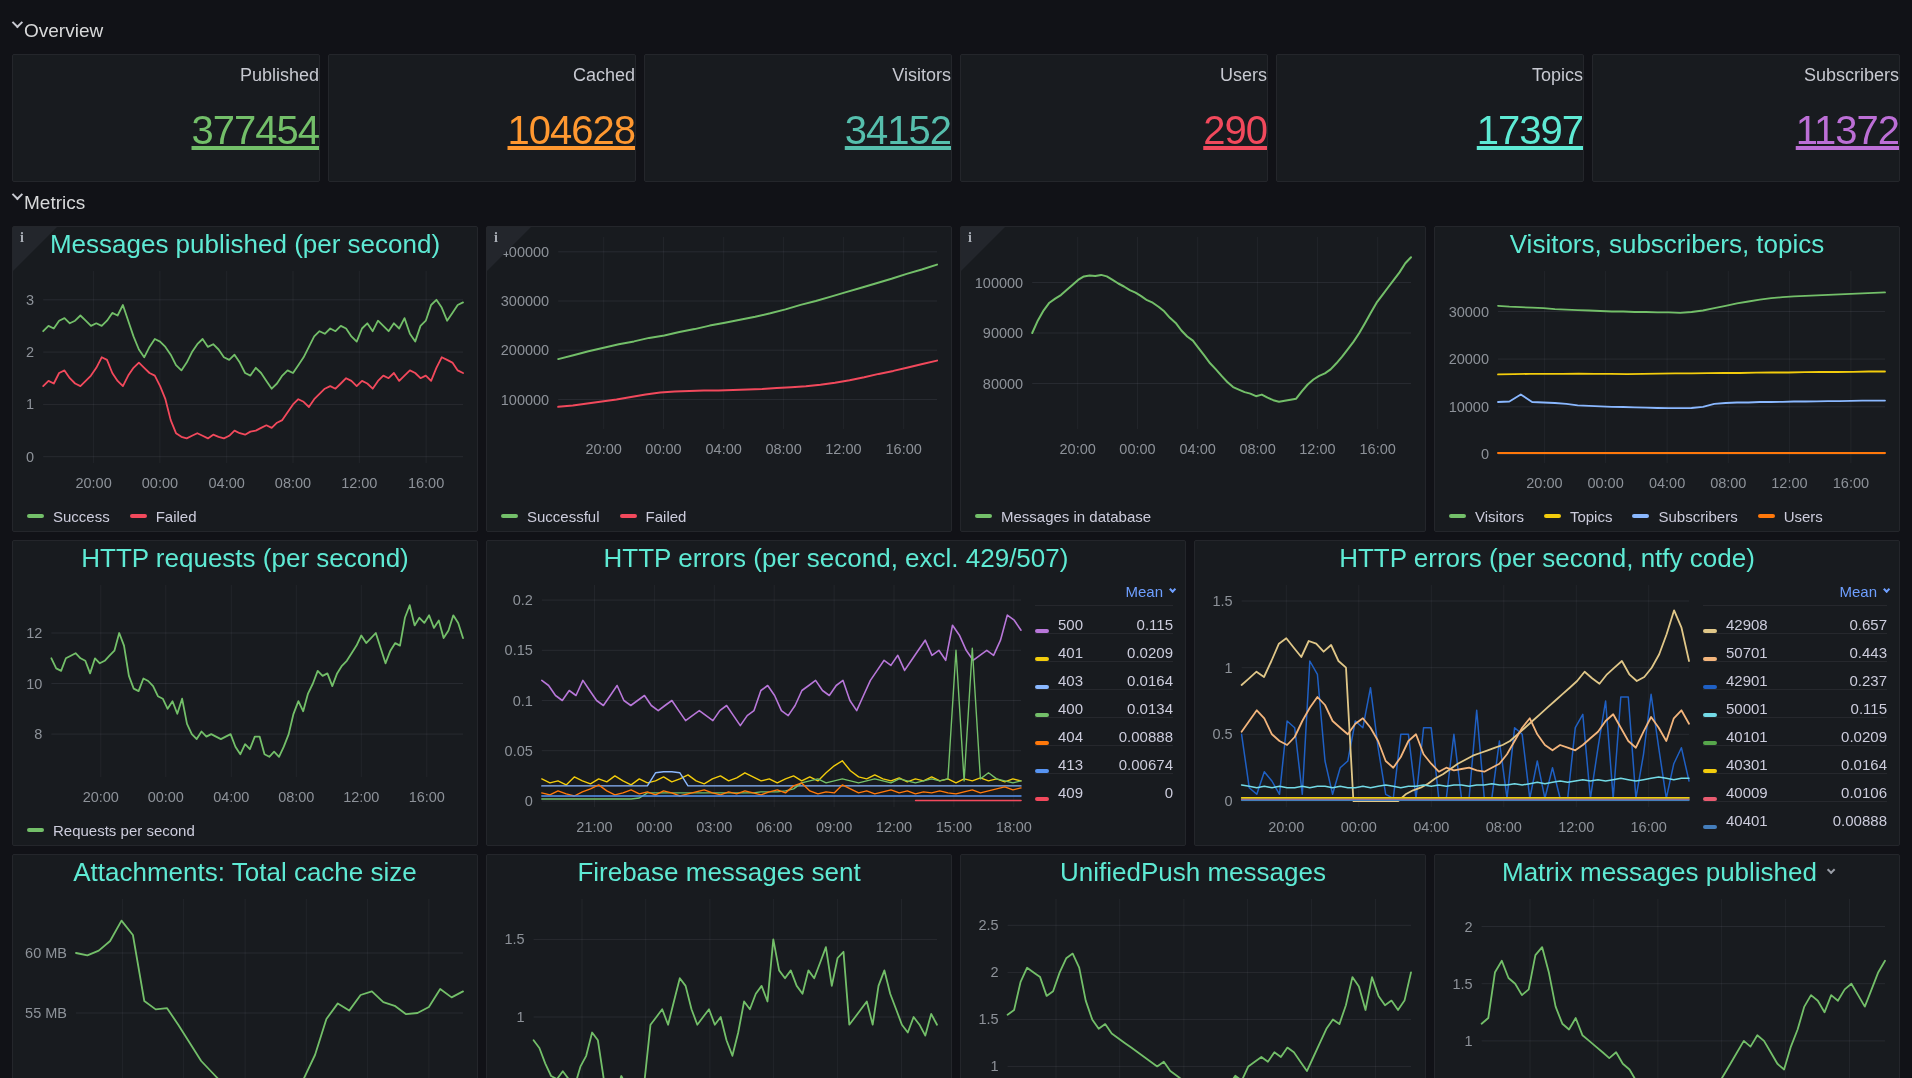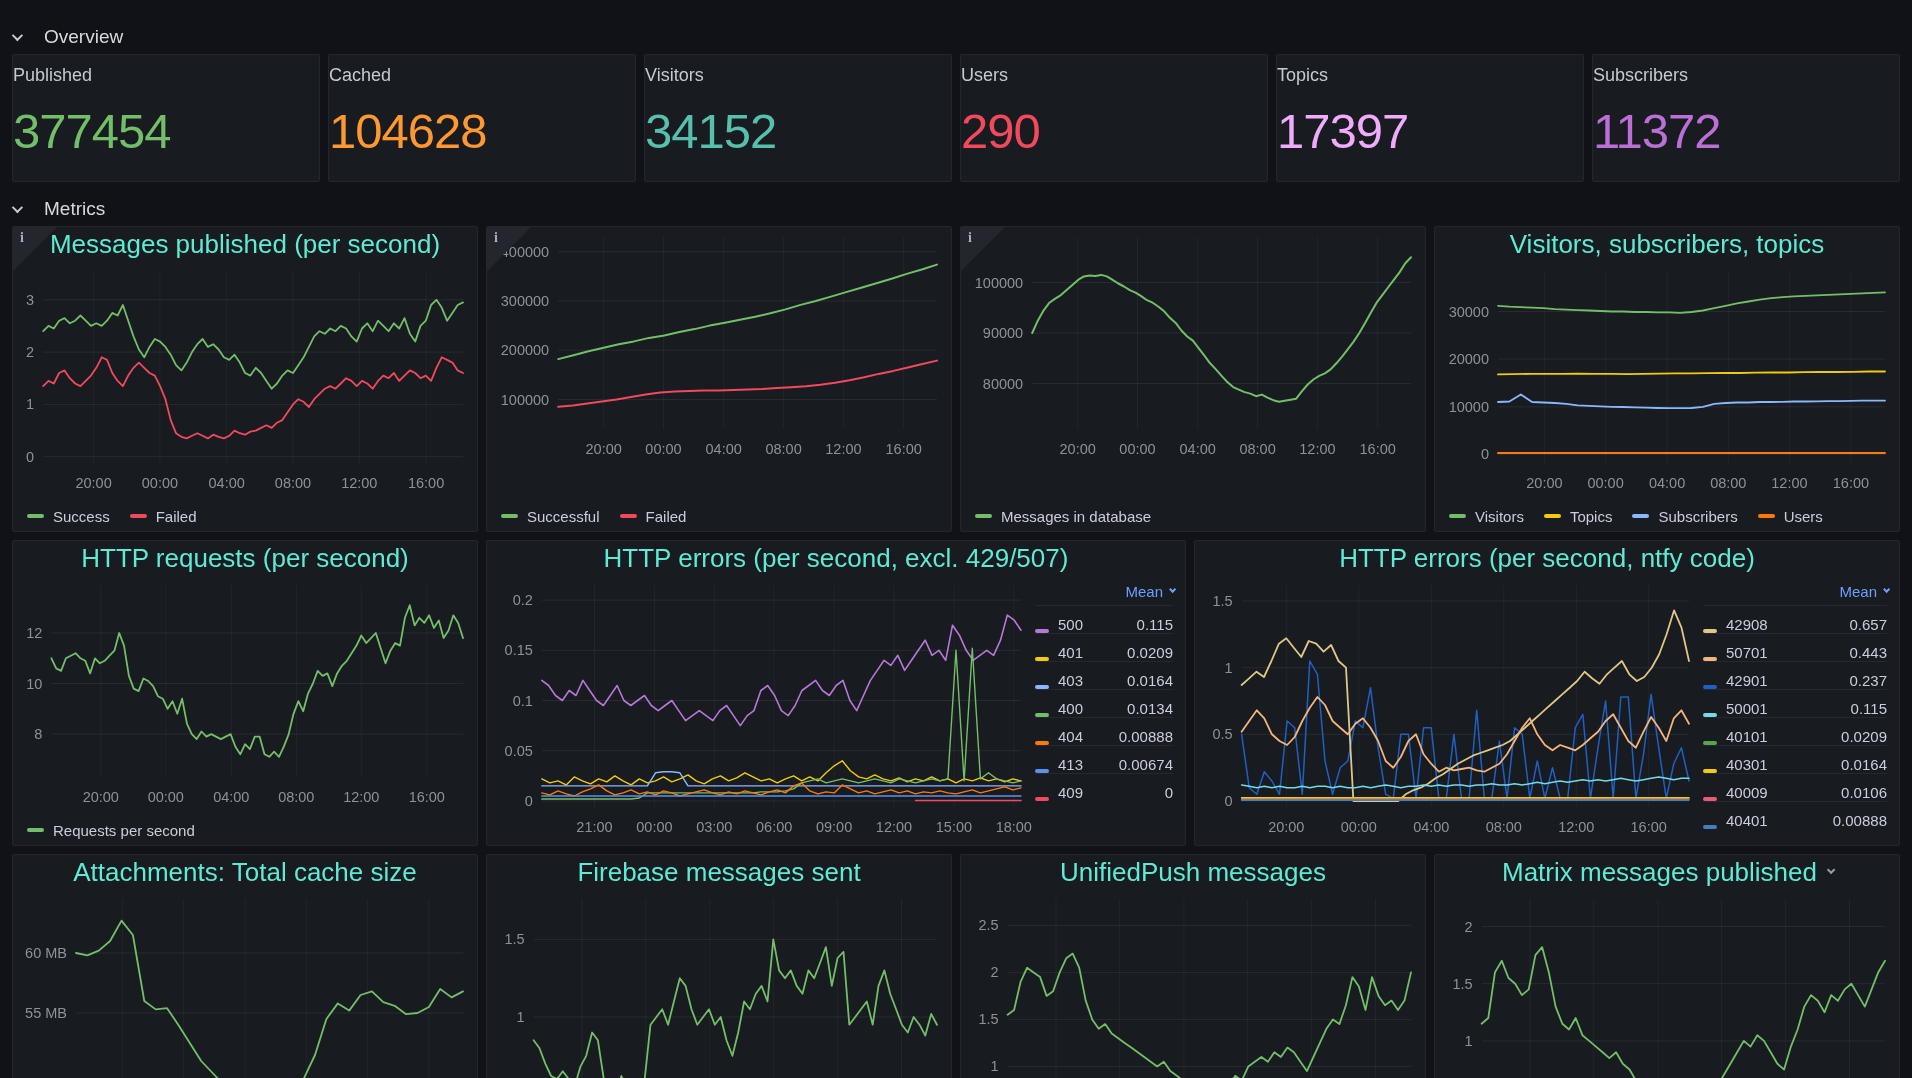--- a/index.html
+++ b/index.html
@@ -1,29 +1,29 @@
 <!DOCTYPE html>
 <html><head>
 <meta charset="utf-8">
 <style>
   * { margin:0; padding:0; box-sizing:border-box; }
   html,body { width:1912px; height:1078px; overflow:hidden; background:#111217;
     font-family:"Liberation Sans", sans-serif; color:#ccccdc; }
   .page { padding:20px 12px 0 12px; }
-  .section-head { display:flex; align-items:center; gap:24px; height:34px; cursor:pointer; }
+  .section-head { display:flex; align-items:flex-start; gap:4px; height:34px; cursor:pointer; }
   .section-head .label { font-size:19px; font-weight:500; color:#d8d9da; }
   .chev { display:inline-block; width:8px; height:8px; border-right:2px solid #c7c9d1;
     border-bottom:2px solid #c7c9d1; transform:rotate(45deg) translateY(-2px); }
   .chev.small { width:5px; height:5px; border-color:#6e9fff; margin-left:5px; transform:rotate(45deg) translateY(-3px);}
   .chev.title-chev { width:6px; height:6px; border-color:#9a9fa8; margin-left:9px; transform:rotate(45deg) translateY(-3px);}
   .stats-row { display:grid; grid-template-columns:repeat(6,1fr); gap:8px; height:128px; margin-bottom:10px; }
   .panel { background:#181b1f; border:1px solid #24262b; border-radius:2px; position:relative; display:flex; flex-direction:column; }
-  .stat-panel { align-items:flex-start; justify-content:flex-start; }
+  .stat-panel { align-items:flex-end; justify-content:flex-start; }
   .stat-title { font-size:18px; color:#c7c9d1; margin-top:10px; font-weight:400; }
-  .stat-value { font-size:49px; font-weight:500; letter-spacing:-1px; flex:1; display:flex; align-items:center; margin-top:-6px; }
+  .stat-value { font-size:40px; font-weight:500; letter-spacing:-1px; flex:1; display:flex; align-items:center; margin-top:-6px;text-decoration:underline; }
   .grid-row { display:grid; gap:8px; height:306px; margin-bottom:8px; }
   .row-4 { grid-template-columns:repeat(4,1fr); }
   .row-mid { grid-template-columns:466fr 700fr 706fr; }
   .panel-header { height:34px; min-height:34px; display:flex; align-items:center; justify-content:center; cursor:pointer; }
   .panel-header .t { font-size:26px; color:#5eead4; font-weight:500; }
   .chart-body { flex:1; display:flex; position:relative; min-height:0; }
   .chart-wrap { flex:1; position:relative; min-width:0; }
   .chart-wrap svg { position:absolute; left:0; top:0; }
   .legend-row { height:30px; min-height:30px; display:flex; align-items:center; gap:20px; padding-left:14px; }
   .legend-item { display:flex; align-items:center; gap:9px; font-size:15px; color:#ccccdc; cursor:pointer; }
@@ -61,21 +61,21 @@
     <div class="panel stat-panel">
       <div class="stat-title">Visitors</div>
       <div class="stat-value" style="color:#56BFAD">34152</div>
     </div>
     <div class="panel stat-panel">
       <div class="stat-title">Users</div>
       <div class="stat-value" style="color:#F2495C">290</div>
     </div>
     <div class="panel stat-panel">
       <div class="stat-title">Topics</div>
-      <div class="stat-value" style="color:#f0abfc">17397</div>
+      <div class="stat-value" style="color:#5eead4">17397</div>
     </div>
     <div class="panel stat-panel">
       <div class="stat-title">Subscribers</div>
       <div class="stat-value" style="color:#BC6FD6">11372</div>
     </div>
   </div>
 
   <div class="section-head">
     <span class="chev"></span>
     <span class="label">Metrics</span>

